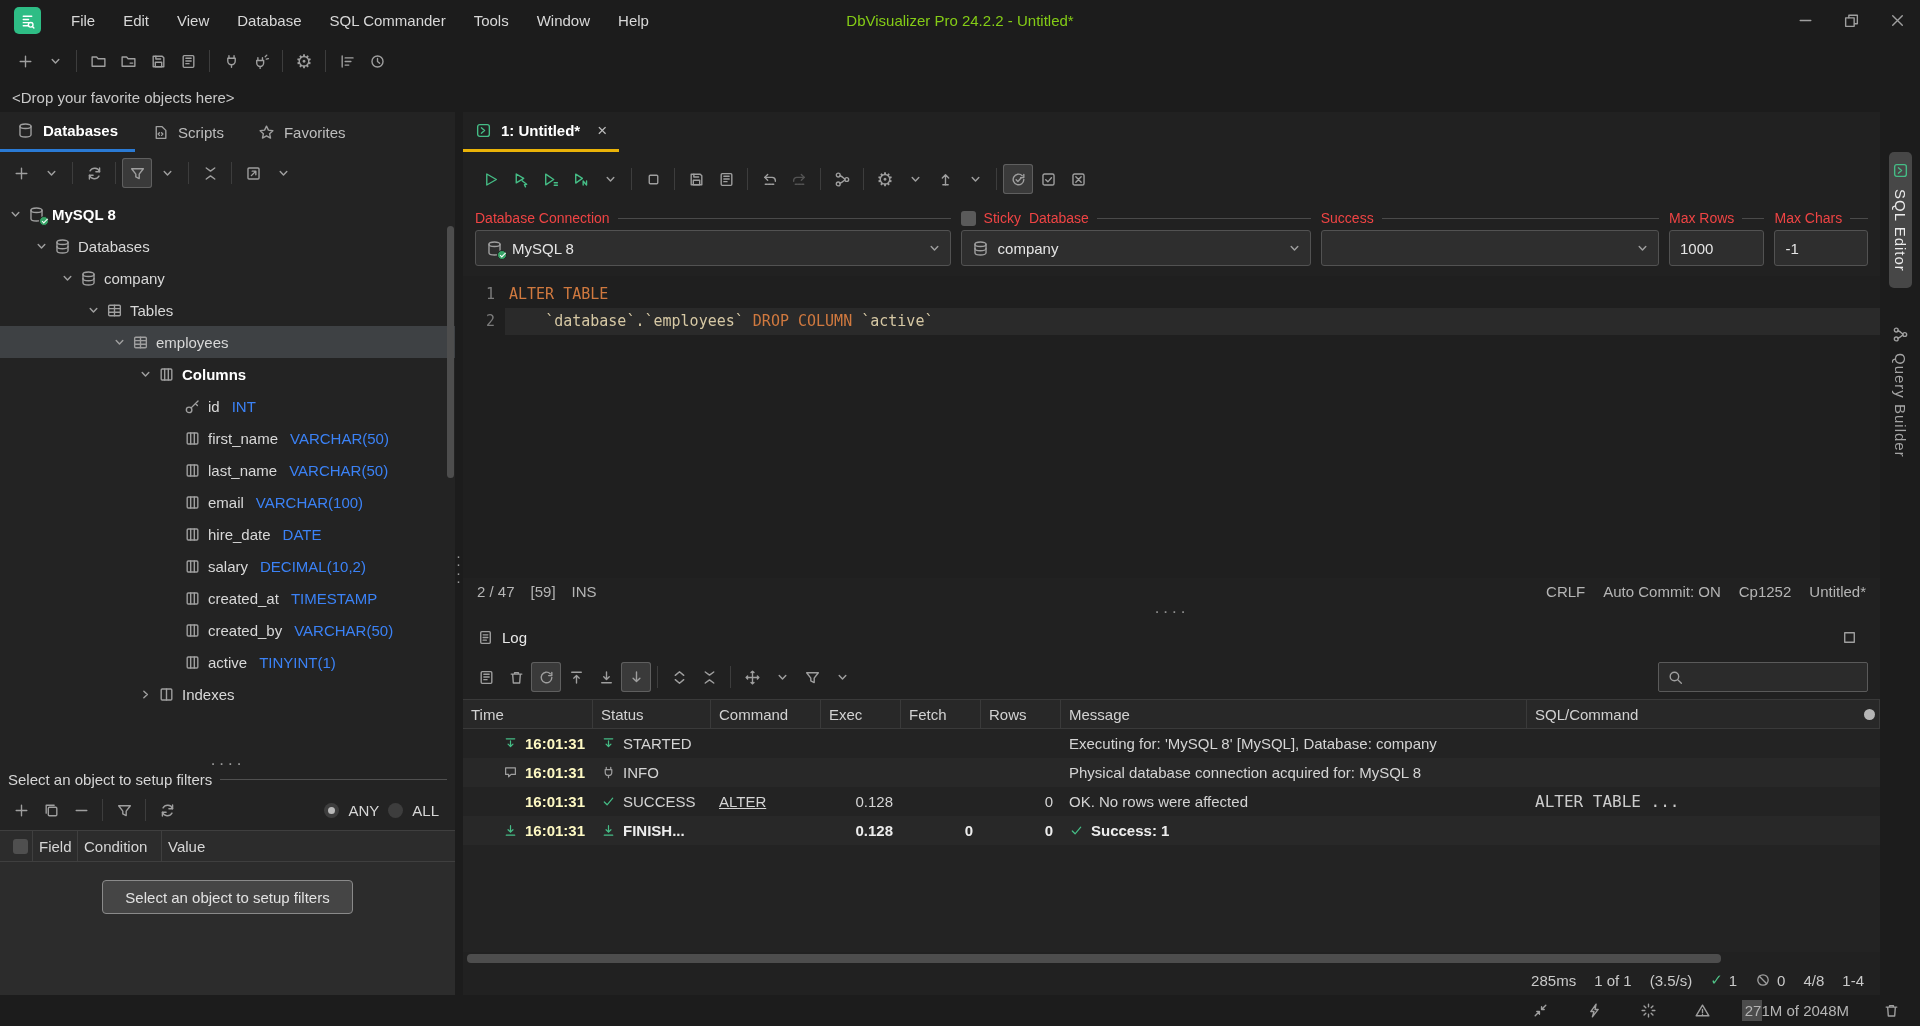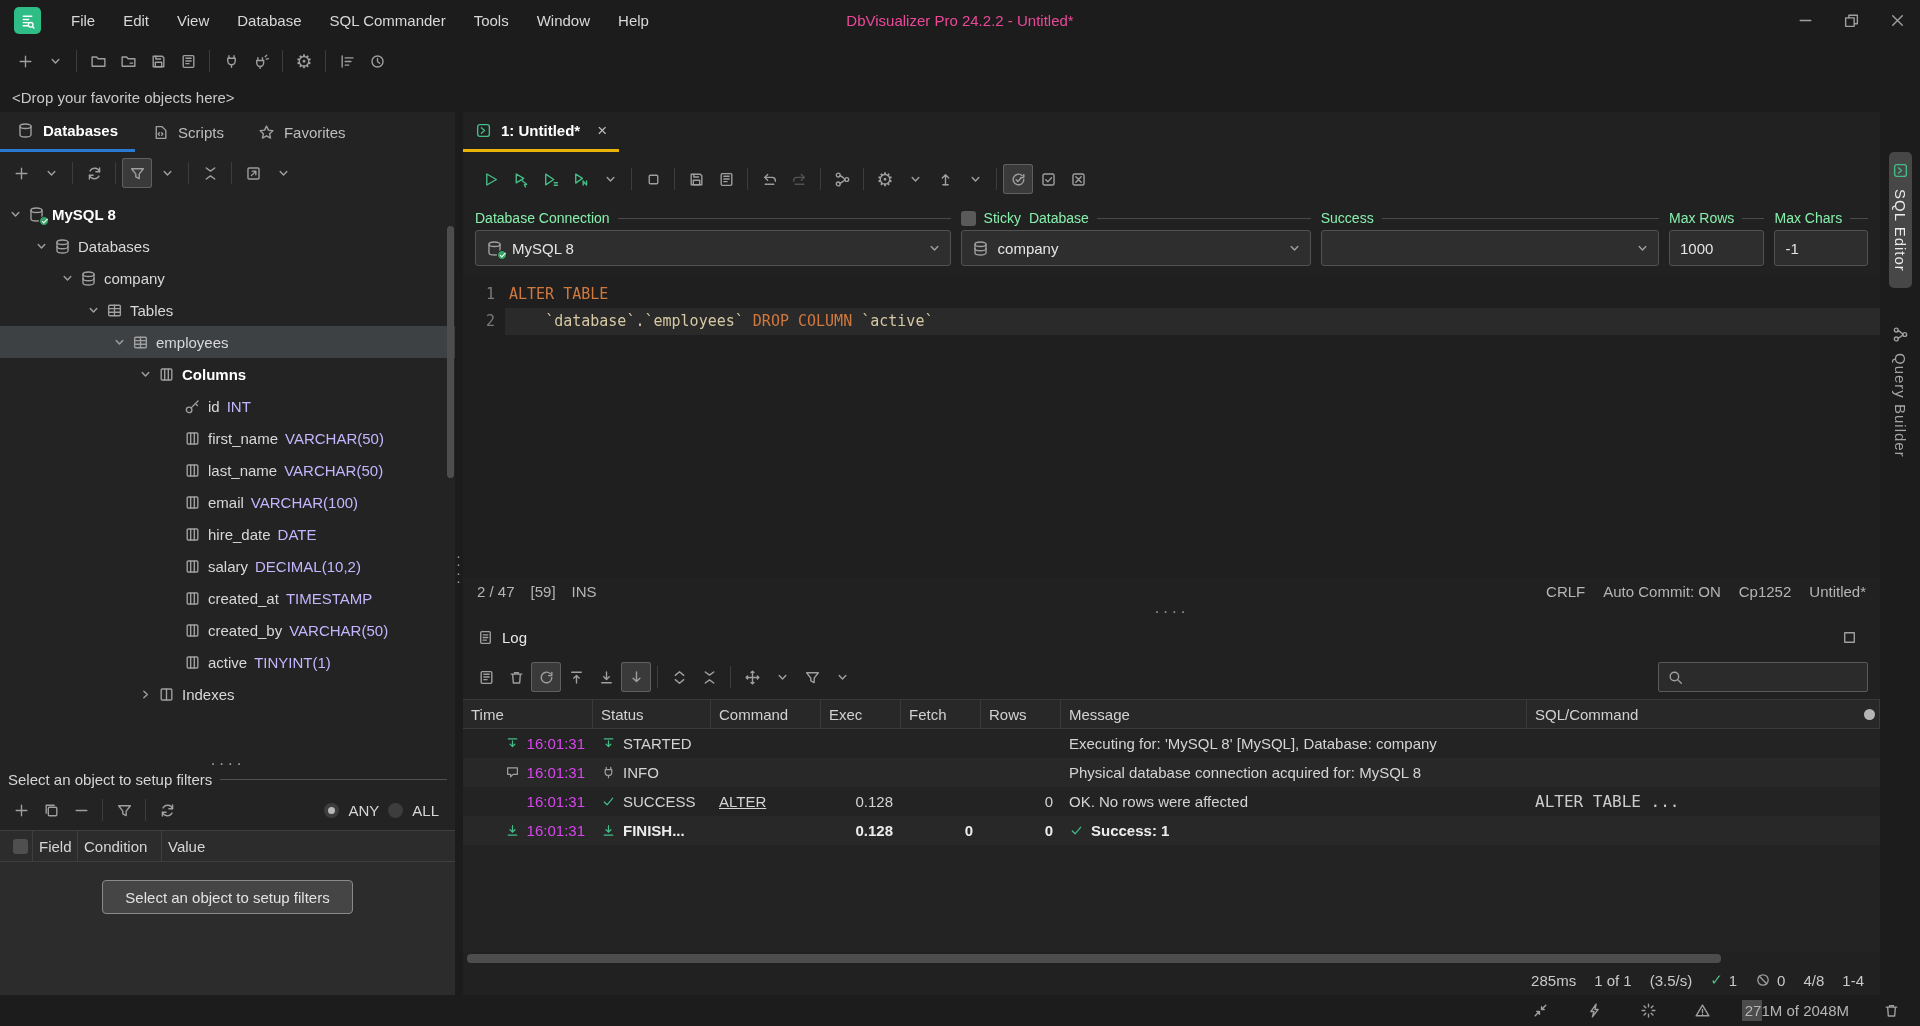--- a/index.html
+++ b/index.html
@@ -12,40 +12,40 @@
   .sep{width:1px;height:22px;background:#3d3d3d;margin:0 6px;flex:none}
   .tb{width:30px;height:30px;display:flex;align-items:center;justify-content:center;border-radius:3px;flex:none}
   .tb.on{background:#3a3a3a;box-shadow:inset 0 0 0 1px #5f5f5f}
   .chev{width:11px;height:11px}
   .uni{font-size:19px;color:#9f9f9f;line-height:1}
   
   .titlebar{height:40px;display:flex;align-items:center;position:relative;background:#1c1c1c}
   .logo{width:27px;height:27px;border-radius:5px;background:#2ebd85;margin:0 16px 0 14px;display:flex;align-items:center;justify-content:center;flex:none}
   .menus{display:flex;align-items:center;height:100%}
   .menu{padding:0 14px;height:100%;display:flex;align-items:center;color:#d8d8d8}
-  .wtitle{position:absolute;left:50%;transform:translateX(-50%);color:#ec4899}
+  .wtitle{position:absolute;left:50%;transform:translateX(-50%);color:#84cc16}
   .wctl{margin-left:auto;display:flex;align-items:center;gap:0}
   .wbtn{width:46px;height:40px;display:flex;align-items:center;justify-content:center;color:#d6d6d6}
   
   .maintb{height:42px;display:flex;align-items:center;padding-left:10px}
   
   .dropbar{height:30px;display:flex;align-items:center;padding-left:12px;color:#c9c9c9}
   
   .content{height:883px;display:flex}
   
   .left{width:455px;display:flex;flex-direction:column;background:#232323}
   .ltabs{height:40px;display:flex;flex:none}
   .ltab{display:flex;align-items:center;gap:9px;padding:0 17px;color:#bdbdbd}
   .ltab.active{color:#fff;font-weight:bold;border-bottom:3px solid #2a7ad4}
   .ltoolbar{height:42px;display:flex;align-items:center;padding:0 6px;flex:none}
   .tree{flex:none;height:562px;position:relative;padding-top:4px;overflow:hidden}
   .trow{display:flex;align-items:center;height:32px;padding-left:calc(10px + var(--lv)*26px);gap:7px;color:#d8d8d8}
   .trow.selrow{background:#3e4144}
   .tlbl.b{font-weight:bold;color:#fff}
-  .ttype{color:#c4b5fd;}
+  .ttype{color:#3b82f6;margin-left:5px}
   .tspace{width:11px;flex:none}
   .dbw{position:relative;display:flex;flex:none}
   .badge{position:absolute;right:-4px;bottom:-3px;width:10px;height:10px;border-radius:50%;background:#36a466;border:1px solid #232323}
   .badge::after{content:"";position:absolute;left:2px;top:2.6px;width:4.5px;height:2.2px;border-left:1.4px solid #fff;border-bottom:1.4px solid #fff;transform:rotate(-45deg)}
   .vscroll{position:absolute;right:1px;top:32px;width:7px;height:252px;background:#4d4d4d;border-radius:4px}
   .hdots{height:15px;display:flex;align-items:center;justify-content:center;color:#9a9a9a;letter-spacing:3px;font-size:17px;flex:none}
   .flabelrow{display:flex;align-items:center;gap:8px;padding:0 8px 2px 8px;flex:none}
   .fline{flex:1;height:1px;background:#505050}
   .ftoolbar{height:40px;display:flex;align-items:center;padding:0 6px;flex:none}
   .radios{margin-left:auto;display:flex;align-items:center;gap:9px;padding-right:10px}
@@ -62,21 +62,21 @@
   .vdiv .dots{position:absolute;top:440px;left:1px;color:#9a9a9a;font-size:15px;line-height:.55}
   
   .right{flex:1;display:flex;flex-direction:column;background:#212121;min-width:0}
   .rtabbar{height:40px;display:flex;align-items:center;flex:none}
   .rtab{display:flex;align-items:center;gap:9px;height:100%;padding:0 12px;border-bottom:3px solid #eab308}
   .rtab .lbl{font-weight:bold;color:#fff}
   .closex{color:#bdbdbd;font-size:17px;margin-left:8px}
   .rtoolbar{height:54px;display:flex;align-items:center;padding-left:12px;flex:none}
   .connrow{height:70px;display:flex;padding:0 12px;gap:10px;flex:none}
   .grp{display:flex;flex-direction:column}
-  .grplabel{display:flex;align-items:center;gap:8px;height:24px;color:#86efac;font-size:14px}
+  .grplabel{display:flex;align-items:center;gap:8px;height:24px;color:#ef4444;font-size:14px}
   .grplabel .fline{background:#4a4a4a}
   .field{height:36px;background:#2e2e2e;border:1px solid #525252;border-radius:3px;display:flex;align-items:center;padding:0 10px;gap:9px;color:#e4e4e4}
   .field .end{margin-left:auto}
   .ckbx{width:15px;height:15px;border-radius:3px;background:#5a5a5a;flex:none}
   
   .editor{height:302px;display:flex;flex-direction:column;background:#1f1f1f;font-family:"DejaVu Sans Mono","Liberation Mono",monospace;font-size:15px;flex:none;padding-top:5px}
   .cline{display:flex;height:27px;line-height:27px}
   .gut{width:42px;text-align:right;padding-right:10px;color:#7a7a7a;flex:none}
   .codetxt{white-space:pre;padding-left:4px;flex:1}
   .cline.hl .codetxt{background:#2a2a2a}
@@ -95,21 +95,21 @@
   .lgrid{display:grid;grid-template-columns:130px 118px 110px 80px 80px 80px 466px 1fr}
   .lheader{height:30px;background:#282828;border-top:1px solid #3a3a3a;border-bottom:1px solid #3a3a3a;flex:none;position:relative}
   .lhc{display:flex;align-items:center;padding:0 8px;border-right:1px solid #3a3a3a;color:#d2d2d2}
   .lhc:last-child{border-right:none}
   .hdot{position:absolute;right:5px;top:9px;width:11px;height:11px;border-radius:50%;background:#b5b5b5}
   .lr{height:29px;flex:none}
   .lr:nth-child(odd){background:#282828}
   .lr:nth-child(even){background:#232323}
   .lc{display:flex;align-items:center;padding:0 8px;gap:7px;color:#d4d4d4;overflow:hidden;white-space:nowrap}
   .lc.ra{justify-content:flex-end}
-  .lc .tm{font-weight:normal;color:#d946ef}
+  .lc .tm{font-weight:bold;color:#fef9c3}
   .bold{font-weight:bold;color:#ececec}
   .und{text-decoration:underline}
   .mono{font-family:"DejaVu Sans Mono","Liberation Mono",monospace;font-size:16px;color:#cccccc}
   .logspacer{flex:1;background:#232323}
   .hscroll{height:13px;flex:none;display:flex;align-items:center;padding:0 4px}
   .hthumb{height:9px;width:89%;background:#4d4d4d;border-radius:4px}
   .statsrow{height:30px;display:flex;align-items:center;justify-content:flex-end;gap:18px;padding-right:16px;color:#c9c9c9;flex:none}
   .statitem{display:flex;align-items:center;gap:6px}
   
   .rail{width:40px;background:#1c1c1c;display:flex;flex-direction:column;align-items:center;padding-top:40px;gap:28px}

